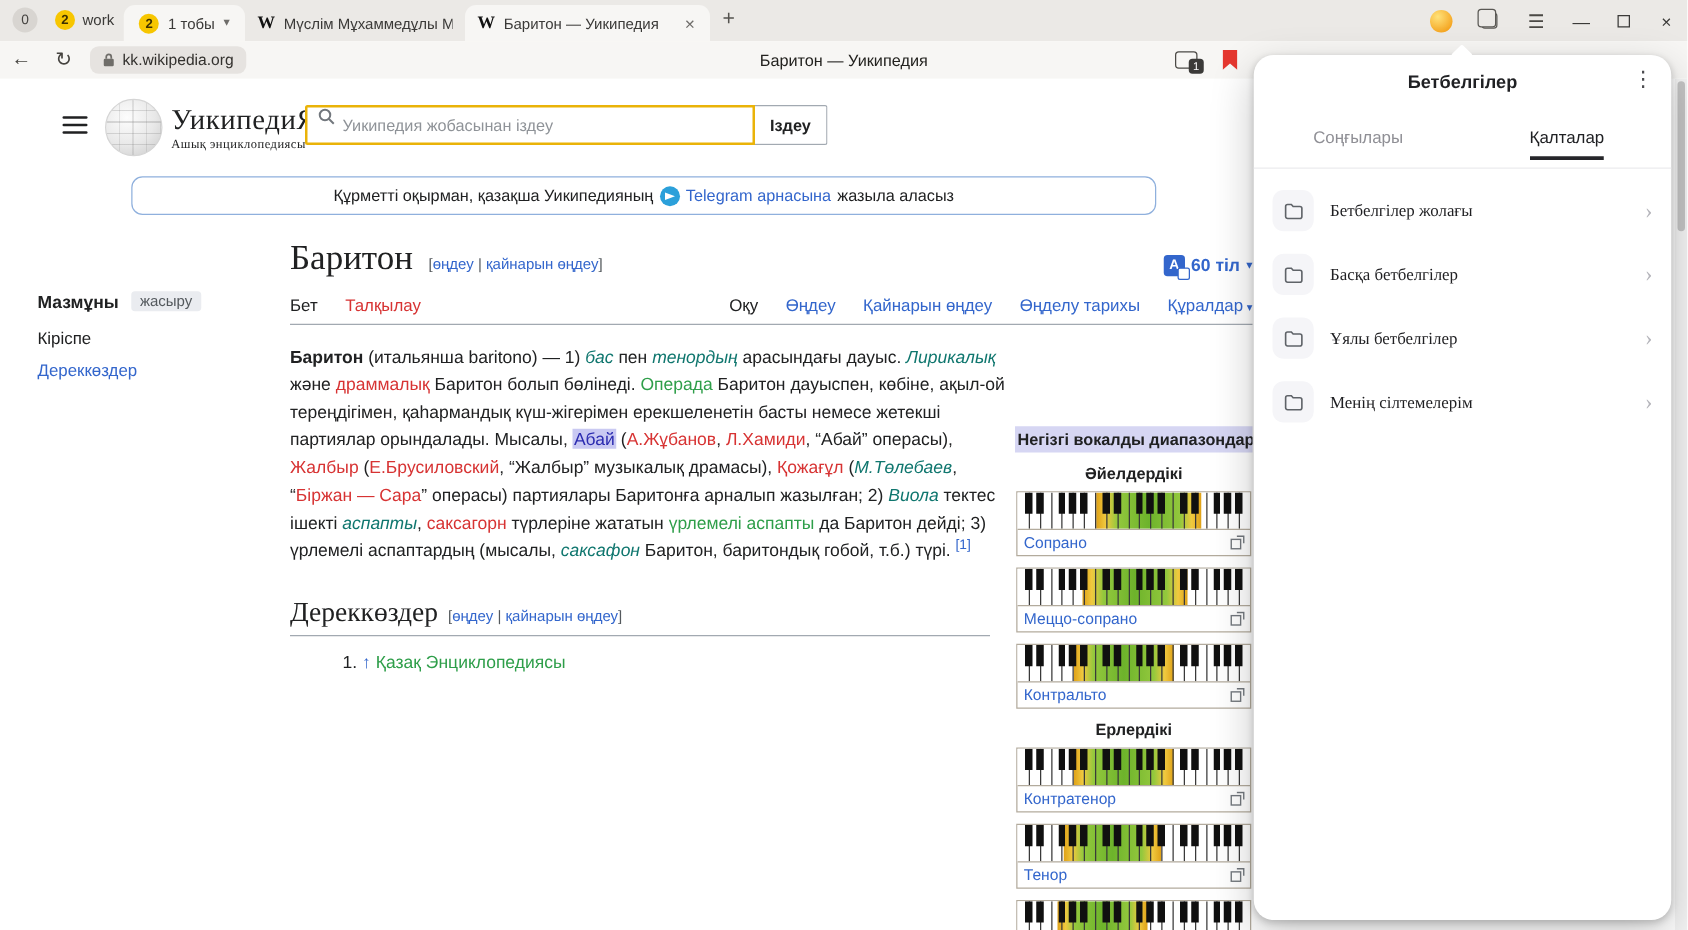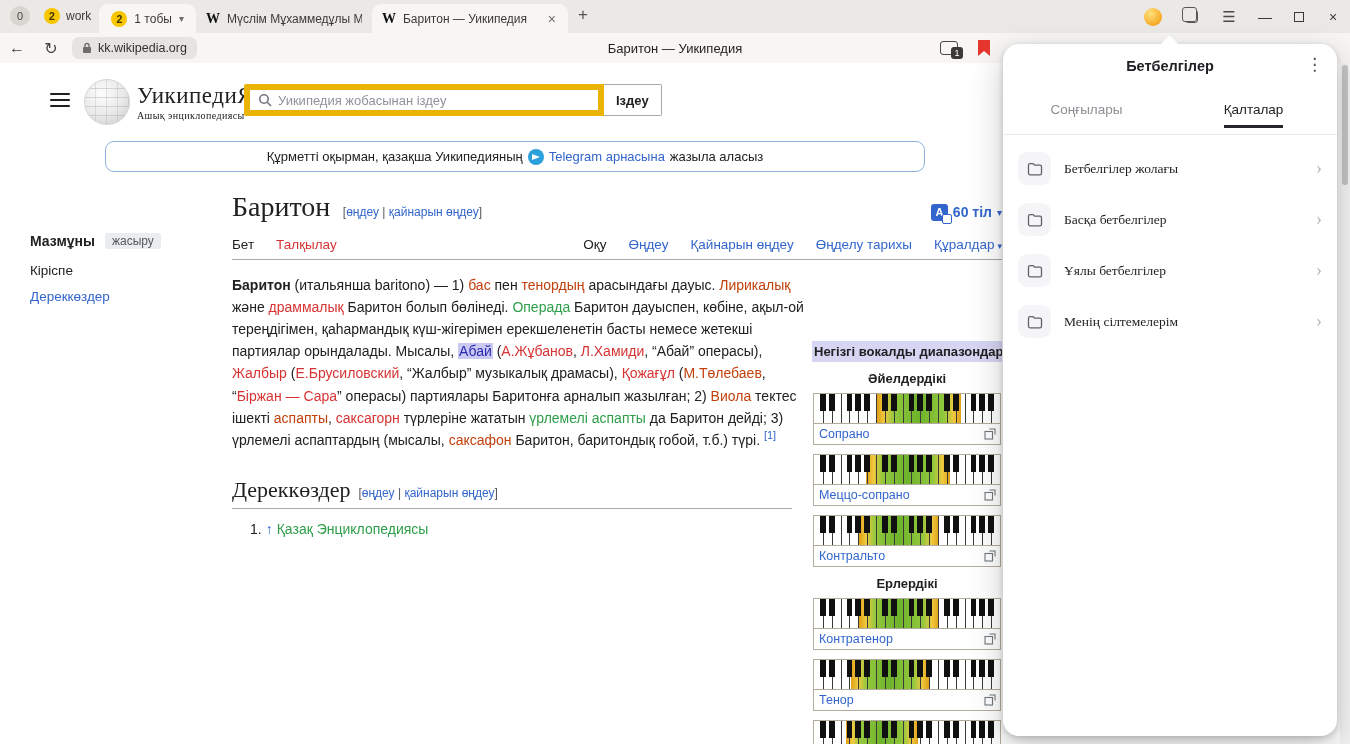--- a/index.html
+++ b/index.html
@@ -46,21 +46,21 @@
   .wp-header { position:absolute; left:0; top:8px; width:1000px; height:58px; }
   .burger { position:absolute; left:50px; top:22px; width:20px; height:14px; display:flex; flex-direction:column; justify-content:space-between; }
   .burger i { display:block; height:2px; background:#202122; border-radius:1px; }
   .wp-logo { position:absolute; left:84px; top:8px; width:46px; height:46px; border-radius:50%;
     background:radial-gradient(circle at 38% 32%, #fdfdfd, #e8e8e8 55%, #c9c9c9 100%); border:1px solid #d5d5d5; overflow:hidden; }
   .wp-logo::after { content:""; position:absolute; inset:0; background:repeating-linear-gradient(0deg, transparent 0 8px, rgba(120,120,120,.25) 8px 9px), repeating-linear-gradient(90deg, transparent 0 10px, rgba(120,120,120,.18) 10px 11px); }
   .wordmark { position:absolute; left:137px; top:12px; font-family:"Liberation Serif","DejaVu Serif",serif; }
   .wordmark .wm1 { font-size:23px; color:#202122; letter-spacing:.5px; }
   .wordmark .wm2 { font-size:10px; color:#202122; letter-spacing:.4px; margin-top:1px; }
   .wp-search { position:absolute; left:244px; top:13px; display:flex; height:32px; }
-  .wps-box { display:flex; align-items:center; width:360px; border:6px solid #eab308; border-radius:2px 0 0 2px; background:#fff; padding:0 8px; gap:6px; }
+  .wps-box { display:flex; width:360px; border:2px solid #eab308; border-radius:2px 0 0 2px; background:#fff; padding:0 8px; gap:6px; }
   .wps-box input { border:none; outline:none; flex:1; font-size:13px; color:#202122; background:transparent; }
   .wps-box input::placeholder { color:#8f9398; }
   .wps-btn { border:1px solid #a2a9b1; border-left:none; border-radius:0 2px 2px 0; background:#fff; font-size:13px; font-weight:bold; color:#202122; padding:0 12px; }
 
   .banner { position:absolute; left:105px; top:78px; width:820px; height:31px; border:1px solid #8fb0dd; border-radius:9px; display:flex; align-items:center; justify-content:center; gap:5px; font-size:13px; color:#202122; background:#fff; }
   .tg-ic { width:16px; height:16px; border-radius:50%; background:#2ba0da; position:relative; }
   .tg-ic::after { content:""; position:absolute; left:4px; top:5px; width:0; height:0; border-left:8px solid #fff; border-top:3px solid transparent; border-bottom:3px solid transparent; }
   .blue { color:#3366cc; }
 
   .toc { position:absolute; left:30px; top:170px; width:180px; font-size:13.5px; }
@@ -80,29 +80,29 @@
   .lang-label { color:#3366cc; font-size:14px; font-weight:bold; }
   .pagetabs { display:flex; justify-content:space-between; align-items:flex-end; border-bottom:1px solid #a2a9b1; margin-top:14px; padding-bottom:7px; font-size:13.5px; }
   .pt-group { display:flex; gap:22px; }
   .pt { color:#3366cc; white-space:nowrap; }
   .pt.active { color:#202122; }
   .pt.red { color:#d73333; }
   .pt .chev { color:#3366cc; margin-left:3px; font-size:9px; }
 
   .article { margin-top:14px; width:578px; font-size:14px; line-height:1.58; color:#202122; }
   .seg-b { font-weight:bold; }
-  .seg-link { color:#c2410c; }
+  .seg-link { color:#0f766e;font-style:italic; }
   .seg-red { color:#d73333; }
   .seg-green { color:#2e9e49; }
   .seg-hl { background:#c9c9f2; color:#2b2bb0; padding:0 1px; }
   .seg-sup { color:#3366cc; font-size:11px; vertical-align:super; line-height:0; }
 
   .ref-head-row { margin-top:26px; display:flex; align-items:baseline; border-bottom:1px solid #a2a9b1; padding-bottom:5px; width:560px; }
   .h2 { font-family:"Liberation Serif","DejaVu Serif",serif; font-size:22px; font-weight:normal; color:#202122; }
-  .ref-list { margin:12px 0 0 18px; font-size:14px; color:#202122; }
+  .ref-list { margin:12px 0 0 42px; font-size:14px; color:#202122; }
   .ref-arrow { color:#3366cc; margin:0 4px; }
   .seg-refgreen { color:#2e9e49; }
 
   
   .infobox { position:absolute; left:580px; top:150px; width:190px; font-size:13px; }
   .ib-header { background:#d6d6f3; font-weight:bold; text-align:center; padding:3px 2px; white-space:nowrap; overflow:hidden; color:#202122; }
   .ib-sec-title { text-align:center; font-weight:bold; margin:9px 0 7px; color:#202122; }
   .vcell { border:1px solid #b3ab9d; margin:0 1px 9px; background:#fff; }
   .kbd { position:relative; height:30px; background:#fff; border-bottom:1px solid #b3ab9d; overflow:hidden; }
   .kb-sep { position:absolute; top:0; bottom:0; width:1px; background:#3a3a3a; z-index:2; }

